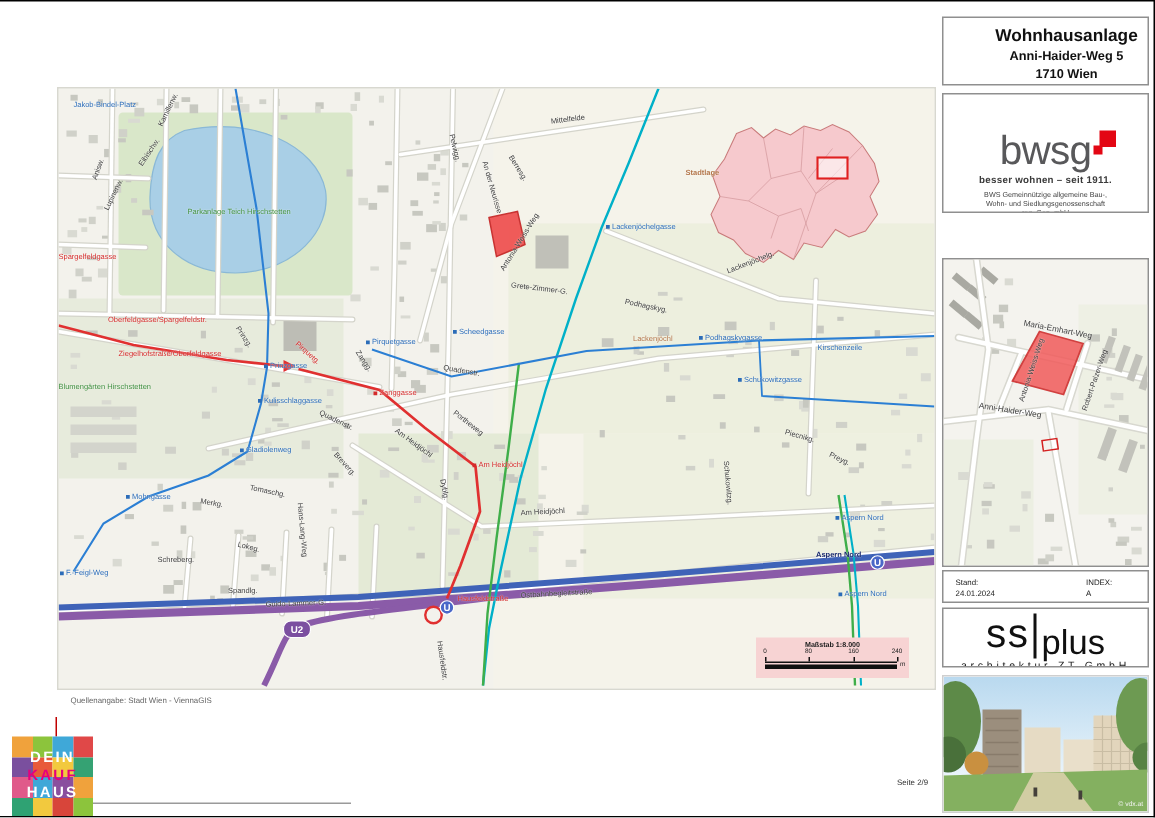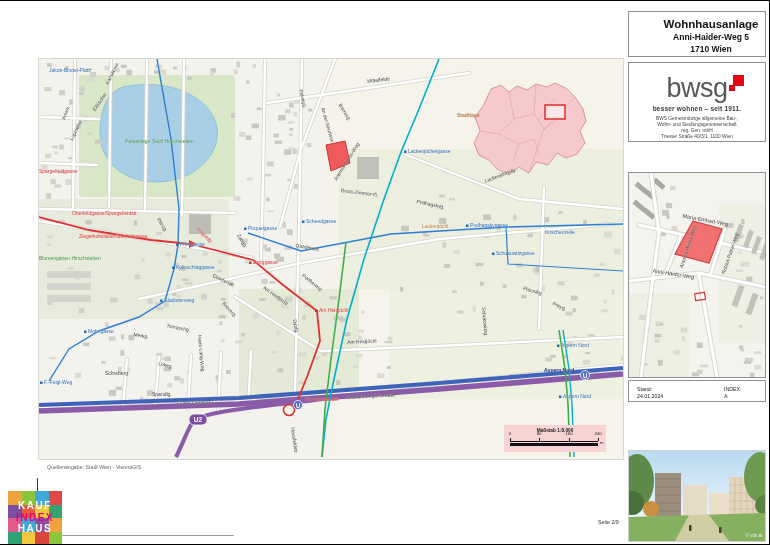--- a/index.html
+++ b/index.html
@@ -32,21 +32,21 @@
   .kdh-tiles{position:absolute;inset:0;display:grid;grid-template-columns:repeat(4,1fr);grid-template-rows:repeat(4,1fr);}
   .kdh-text{position:absolute;inset:0;display:flex;flex-direction:column;align-items:center;justify-content:center;gap:1px;}
   .kdh-text span{font-size:10px;font-weight:bold;letter-spacing:1.5px;line-height:1.05;}
   .kdh-vline{position:absolute;left:37px;top:477px;width:1px;height:13px;background:#c00000;}
   .kdh-hline{position:absolute;left:62px;top:534px;width:172px;height:1px;background:#9a9a9a;}
   
   .sbox{position:absolute;left:628px;width:138px;border:1px solid #8f8f8f;background:#fff;
         box-sizing:border-box;text-align:center;overflow:hidden;}
   .t1{font-size:11.5px;font-weight:bold;color:#111;margin-top:6px;}
   .t2{font-size:8.5px;font-weight:bold;color:#111;margin-top:2px;}
-  .bwsg-wrap{position:relative;display:inline-block;margin-top:12px;}
+  .bwsg-wrap{position:relative;display:inline-block;margin-top:24px;}
   .bwsg-mark{font-size:27px;color:#58585a;letter-spacing:-.5px;line-height:1;}
   .bwsg-sq1{position:absolute;right:-16px;top:0;width:11px;height:11px;background:#e30613;}
   .bwsg-sq2{position:absolute;right:-7px;top:10px;width:6px;height:6px;background:#e30613;}
   .bwsg-tag{font-size:6.5px;font-weight:bold;color:#3a3a3a;margin-top:3px;letter-spacing:.2px;}
   .tinyblock{font-size:9.6px;color:#444;line-height:1.3;transform:scale(.5);transform-origin:50% 0;
              width:200%;margin-left:-50%;margin-top:3px;}
   .umg{font-size:12.5px;font-weight:bold;color:#111;margin-top:6px;letter-spacing:.3px;}
   .detailmap{position:absolute;left:628px;top:171px;width:138px;height:206px;border:1px solid #8f8f8f;
              box-sizing:border-box;background:#f4f3ee;overflow:hidden;}
   .standbox{display:flex;text-align:left;padding:4px 0 0 8px;gap:34px;}
@@ -514,22 +514,22 @@
         <div style="background: rgb(224, 90, 138);"></div>
         <div style="background: rgb(63, 168, 216);"></div>
         <div style="background: rgb(138, 79, 158);"></div>
         <div style="background: rgb(240, 162, 60);"></div>
         <div style="background: rgb(47, 162, 115);"></div>
         <div style="background: rgb(242, 201, 62);"></div>
         <div style="background: rgb(216, 69, 58);"></div>
         <div style="background: rgb(140, 196, 60);"></div>
       </div>
     <div class="kdh-text" id="kdh-text">
-        <span style="color: rgb(255, 255, 255);">KAUF</span>
-        <span style="color: rgb(230, 0, 126);">INDEX</span>
+        <span style="color: rgb(255, 255, 255);">DEIN</span>
+        <span style="color: rgb(230, 0, 126);">KAUF</span>
         <span style="color: rgb(255, 255, 255);">HAUS</span>
       </div>
   </div>
   <div class="seite">Seite 2/9</div>
 
   <div class="sbox" style="top:10px;height:46px;padding-left:28px;">
     <div class="t1">Wohnhausanlage</div>
     <div class="t2">Anni-Haider-Weg 5</div>
     <div class="t2">1710 Wien</div>
   </div>
@@ -653,20 +653,28 @@
         <div>Stand:</div>
         <div>24.01.2024</div>
       </div>
       <div class="standcell">
         <div>INDEX:</div>
         <div>A</div>
       </div>
     </div>
   </div>
 
+  <div class="sbox" style="top:404px;height:40px;">
+    <div class="ssplus-row">
+      <span class="ss1">ss</span>
+      <span class="ssbar"></span>
+      <span class="ss2">plus</span>
+    </div>
+    <div class="ss-sub">architektur ZT GmbH</div>
+  </div>
 
   <div class="renderbox">
     <svg width="136" height="90" viewBox="0 0 136 90">
       <defs>
         <linearGradient id="sky" x1="0" y1="0" x2="0" y2="1">
           <stop offset="0" stop-color="#b9d9ef"></stop>
             <stop offset="1" stop-color="#eaf4fb"></stop>
         </linearGradient>
       </defs>
       <rect x="0" y="0" width="136" height="66" fill="url(#sky)"></rect>

